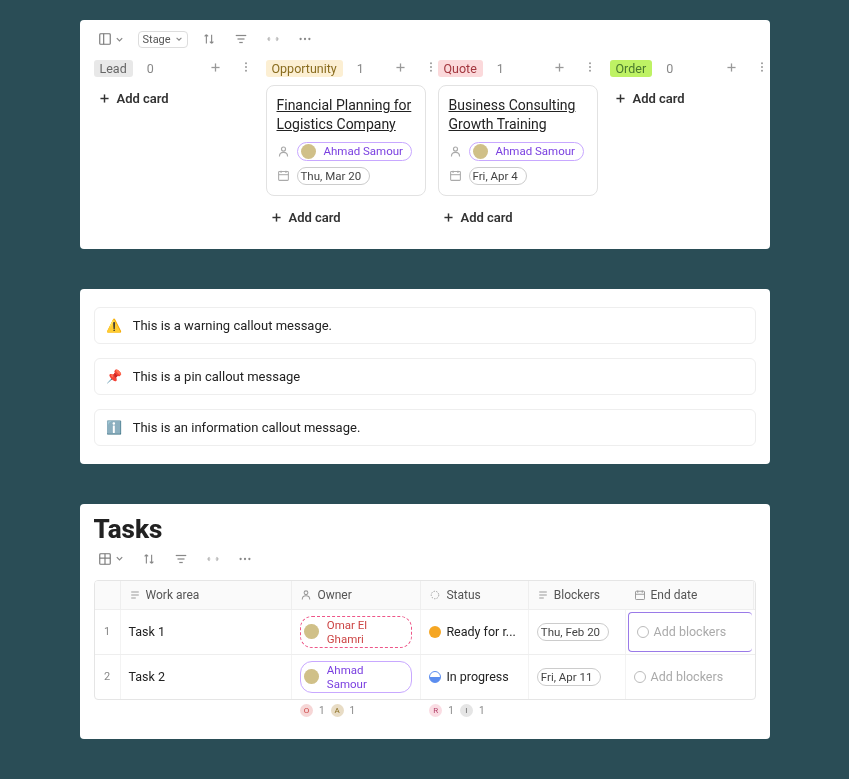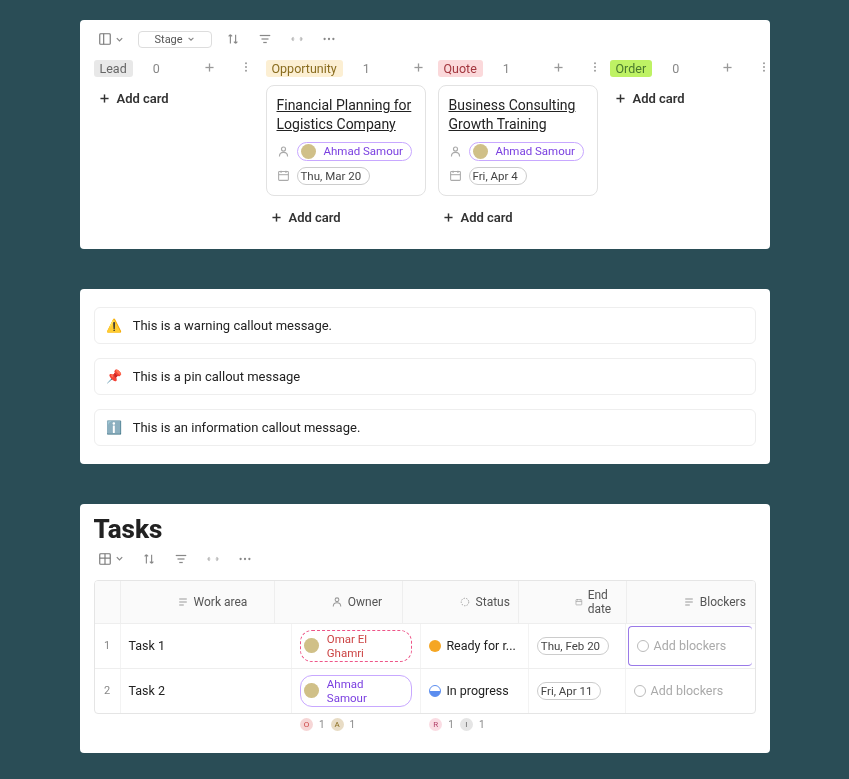--- a/index.html
+++ b/index.html
@@ -34,35 +34,35 @@
   align-items: center;
   gap: 3px;
   padding: 2px 4px;
   border-radius: 4px;
   cursor: pointer;
   color: #666;
 }
 .stage-chip {
   border: 1px solid #ddd;
   border-radius: 4px;
-  padding: 1px 16px;
+  padding: 1px 4px;
   font-size: 11px;
   color: #555;
 }
 .icon { display: inline-flex; }
 .kanban {
   display: flex;
   gap: 12px;
   align-items: flex-start;
 }
 .kcol { width: 160px; flex-shrink: 0; }
 .kcol-head {
   display: flex;
   align-items: center;
-  gap: 20px;
+  gap: 14px;
   margin-bottom: 8px;
 }
 .kcol-label {
   padding: 1px 6px;
   border-radius: 3px;
   font-size: 12.5px;
 }
 .kcol-count { color: #888; font-size: 12.5px; }
 .kcol-spacer { flex: 1; }
 .kcol-plus, .kcol-more { color: #888; cursor: pointer; padding: 0 2px; }
@@ -120,21 +120,21 @@
 .callout:last-child { margin-bottom: 0; }
 .table {
   border: 1px solid #e5e5e5;
   border-radius: 4px;
   overflow: hidden;
 }
 .thead, .trow {
   display: grid;
   grid-template-columns: 26px 1.6fr 1.2fr 1fr 0.9fr 1.2fr;
 }
-.thead { background: #fafafa; border-bottom: 1px solid #eee; gap: 48px; }
+.thead { background: #fafafa; border-bottom: 1px solid #eee; }
 .th {
   display: flex; align-items: center; gap: 5px;
   padding: 7px 8px; font-size: 12px; color: #555;
   border-right: 1px solid #eee;
 }
 .th:first-child { border-right: 1px solid #eee; }
 .trow { border-bottom: 1px solid #eee; }
 .trow:last-child { border-bottom: none; }
 .td {
   padding: 6px 8px; font-size: 12.5px;
@@ -425,36 +425,36 @@
             <path d="M3 14c0-3 2-5 5-5s5 2 5 5"></path>
           </svg>
         <span>Owner</span>
       </div>
       <div class="th">
         <svg width="12" height="12" viewBox="0 0 16 16" fill="none" stroke="#999" stroke-width="1.2" stroke-dasharray="2,1.5">
             <circle cx="8" cy="8" r="5"></circle>
           </svg>
         <span>Status</span>
       </div>
+      <div class="th" style="border-right:none">
+        <svg width="12" height="12" viewBox="0 0 16 16" fill="none" stroke="#999" stroke-width="1.4">
+            <line x1="3" y1="4" x2="13" y2="4"></line>
+            <line x1="3" y1="8" x2="13" y2="8"></line>
+            <line x1="3" y1="12" x2="9" y2="12"></line>
+          </svg>
+        <span>Blockers</span>
+      </div>
       <div class="th">
         <svg width="12" height="12" viewBox="0 0 16 16" fill="none" stroke="#999" stroke-width="1.3">
             <rect x="2" y="3" width="12" height="11" rx="1"></rect>
             <line x1="2" y1="7" x2="14" y2="7"></line>
             <line x1="5" y1="2" x2="5" y2="5"></line>
             <line x1="11" y1="2" x2="11" y2="5"></line>
           </svg>
         <span>End date</span>
-      </div>
-      <div class="th" style="border-right:none">
-        <svg width="12" height="12" viewBox="0 0 16 16" fill="none" stroke="#999" stroke-width="1.4">
-            <line x1="3" y1="4" x2="13" y2="4"></line>
-            <line x1="3" y1="8" x2="13" y2="8"></line>
-            <line x1="3" y1="12" x2="9" y2="12"></line>
-          </svg>
-        <span>Blockers</span>
       </div>
     </div>
     <div id="tbody">
         <div class="trow">
     <div class="td rownum">1</div>
     <div class="td">Task 1</div>
     <div class="td">
       <span class="pill person dashed">
               <span class="avatar"></span>
               <span>Omar El Ghamri</span>

